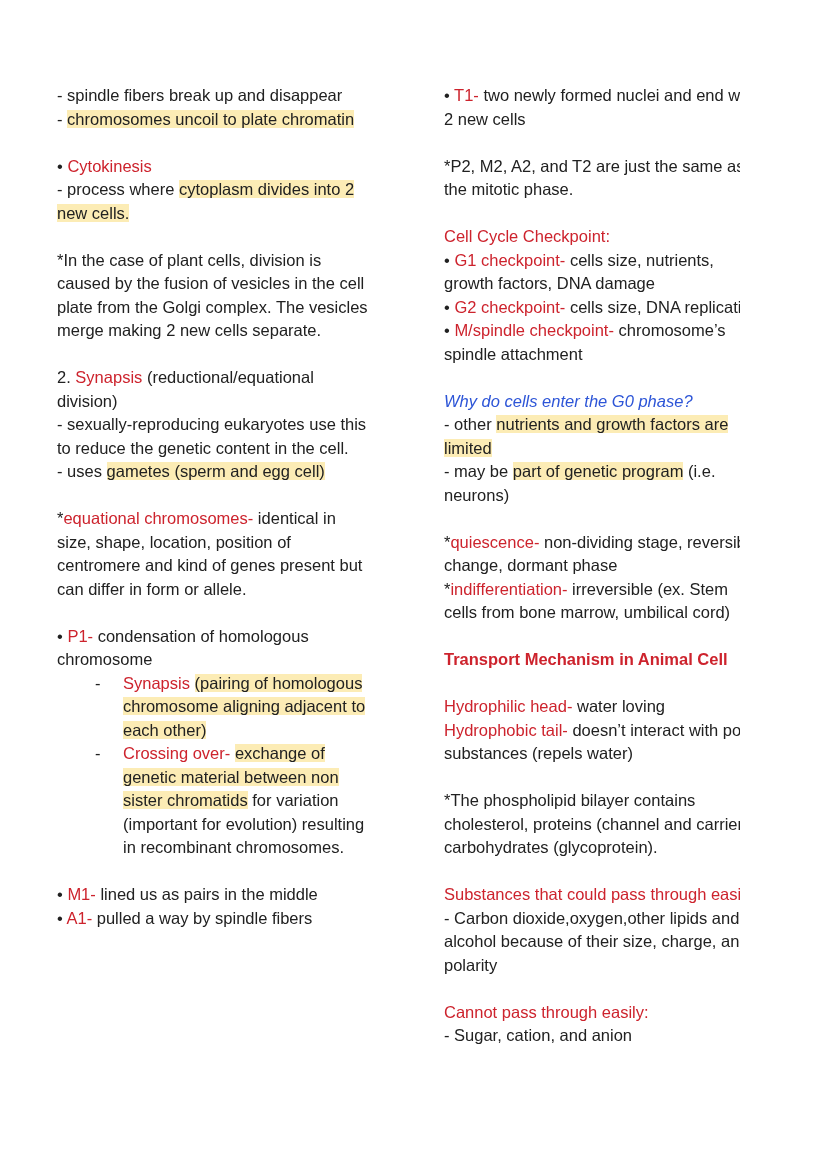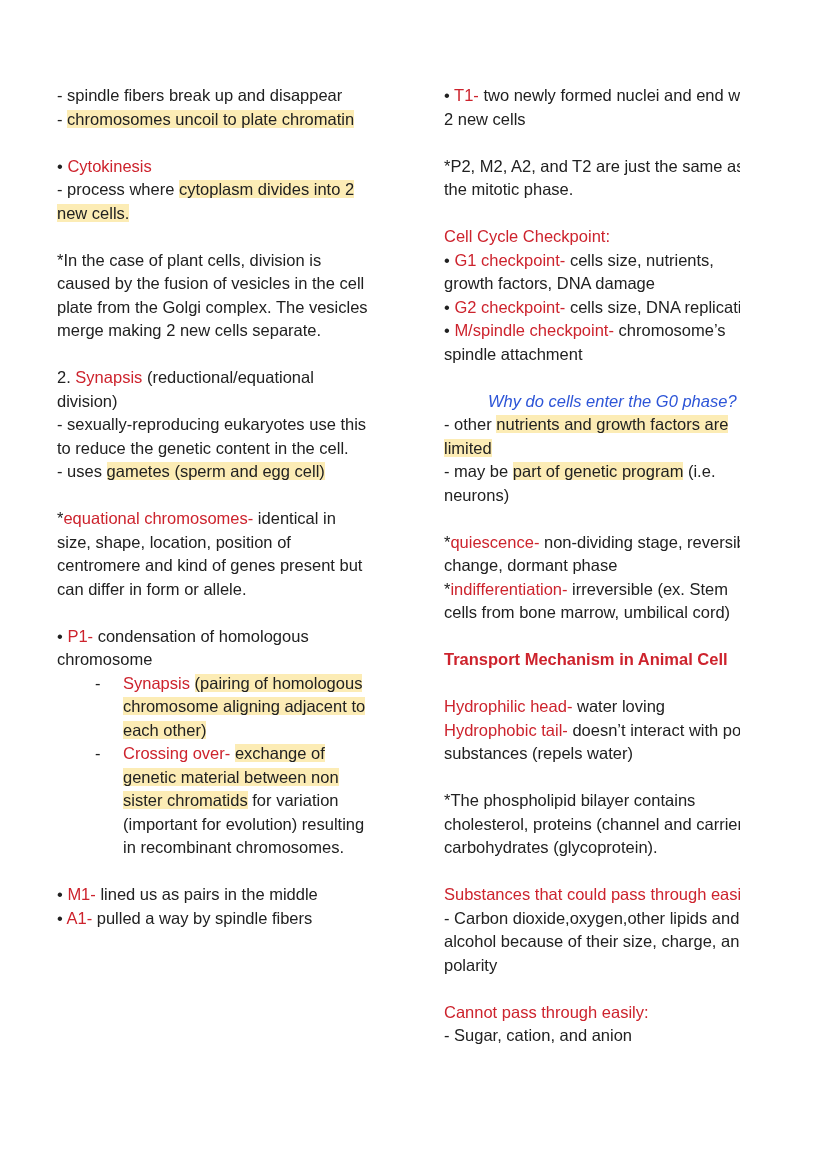--- a/index.html
+++ b/index.html
@@ -26,21 +26,21 @@
   .col-left  { left: 57px;  width: 316px; }
   .col-right { left: 444px; width: 318px; }
   .para { margin: 0; }
   .para.gap { margin-top: 23.5px; }
   .para.sub { position: relative; padding-left: 66px; }
   .marker { position: absolute; left: 38px; top: 0; color: var(--text-color); }
   .run-p  { color: var(--text-color); }
   .run-r  { color: var(--red-color); margin-top: 10px; }
   .run-rb { color: var(--red-color); font-weight: bold; }
   .run-h  { color: var(--text-color); background: var(--highlight-color); }
-  .run-bi { color: var(--blue-color); font-style: italic; margin-left: 44px; }
+  .run-bi { color: var(--blue-color); font-style: italic; }
 </style>
 </head>
 <body>
 
 <div class="page">
   <div class="col col-left">
       <div class="para"><span class="run-p">- spindle fibers break up and disappear</span></div>
       <div class="para"><span class="run-p">- </span><span class="run-h">chromosomes uncoil to plate chromatin</span></div>
       <div class="para gap"><span class="run-p">• </span><span class="run-r">Cytokinesis</span></div>
       <div class="para"><span class="run-p">- process where </span><span class="run-h">cytoplasm divides into 2 new cells.</span></div>

